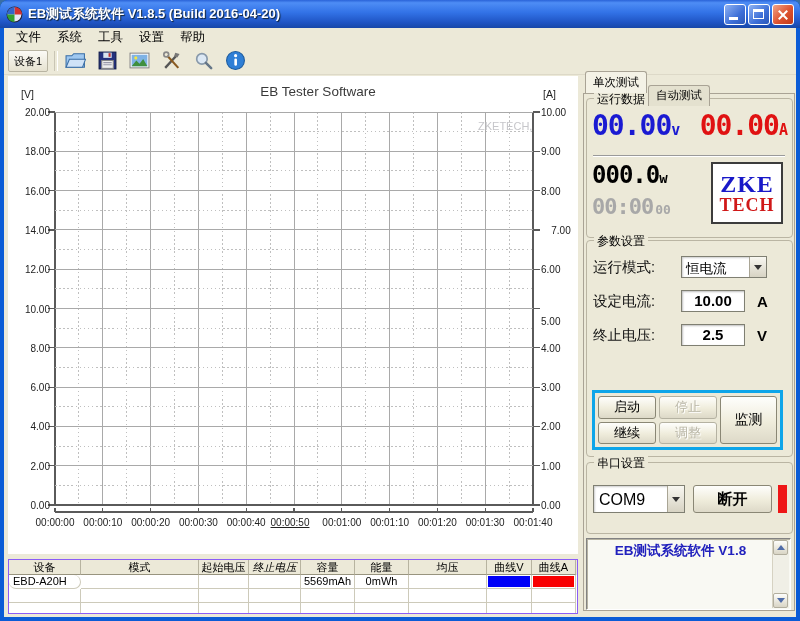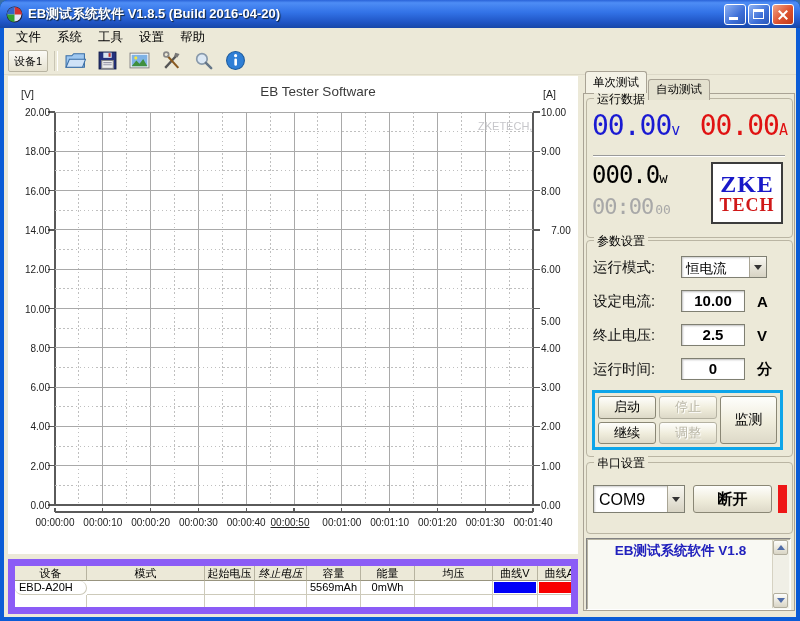--- a/index.html
+++ b/index.html
@@ -47,42 +47,42 @@
   #grid-svg{position:absolute;left:39px;top:34px;}
   #grid-svg line.major{stroke:#a9a9a9;stroke-width:1;}
   #grid-svg line.minor{stroke:#bfbfbf;stroke-width:1;stroke-dasharray:1.5 2.6;}
   #grid-svg line.axis{stroke:#5a5a5a;stroke-width:1.2;}
   .chart-watermark{position:absolute;left:470px;top:44px;font-size:11px;color:#c6c6ca;}
   .overlay-text{position:absolute;left:0;top:194px;width:100%;text-align:center;white-space:nowrap;
     font-size:45px;color:#8f8f8f;opacity:.55;letter-spacing:0.5px;}
 
   
   .device-table{position:absolute;left:4px;top:531px;width:570px;height:55px;background:#fff;
-    border:7px solid #8b5cf6;overflow:hidden;box-sizing:border-box;}
+    border:1px solid #8b5cf6;overflow:hidden;box-sizing:border-box;}
   .trow{display:flex;height:14px;background:#fff;}
   .trow.thead{height:15px;background:#ece9d8;}
   .tcell{box-sizing:border-box;border-right:1px solid #cdcaba;border-bottom:1px solid #cdcaba;font-size:11px;
     text-align:center;line-height:13px;overflow:hidden;white-space:nowrap;flex:0 0 auto;}
   .trow.thead .tcell{line-height:15px;border-right-color:#b7b3a0;border-bottom-color:#98947f;}
   .tcell.left{text-align:left;padding-left:4px;}
   .swatch{height:11px;margin:1px;}
 
   
   .right-panel{position:absolute;left:579px;top:46px;width:212px;height:537px;}
   .tabs{position:absolute;top:0;left:2px;height:19px;display:flex;align-items:flex-end;z-index:3;}
-  .tab{position:relative;top:7px;padding:2px 7px 3px;font-size:11.5px;border:1px solid #a9a395;border-bottom:none;
+  .tab{position:relative;top:13px;padding:2px 7px 3px;font-size:11.5px;border:1px solid #a9a395;border-bottom:none;
     border-radius:3px 3px 0 0;background:#e4e1cf;margin-right:1px;}
   .tab.active{background:#f4f2e6;top:0;padding-top:3px;}
   .tab-frame{position:absolute;top:19px;left:0;right:0;bottom:0;border:1px solid #a9a395;background:#ece9d8;box-sizing:border-box;}
 
   .groupbox{position:absolute;border:1px solid #bab5a3;border-radius:4px;background:#ece9d8;z-index:2;}
   .gb-label{position:absolute;top:-8px;left:7px;background:#ece9d8;padding:0 3px;font-size:12px;color:#000;}
 
   .gb-run{left:3px;top:24px;width:205px;height:138px;}
-  .seg{font-family:"DejaVu Sans Mono",monospace;font-weight:normal;letter-spacing:-1px;line-height:1;}
+  .seg{font-family:"DejaVu Sans Mono",monospace;font-weight:bold;letter-spacing:-1px;line-height:1;}
   .seg .unit{font-size:15px;letter-spacing:0;}
   .rd-row1{position:absolute;left:5px;right:4px;top:13px;display:flex;justify-content:space-between;align-items:baseline;}
   .volt{font-size:28px;color:#1a1ad2;}
   .amp{font-size:28px;color:#e01212;}
   .rd-divider{position:absolute;left:6px;right:7px;top:56px;border-top:1px solid #9a9a9a;border-bottom:1px solid #fff;}
   .pow{position:absolute;left:5px;top:64px;font-size:24px;color:#000000;}
   .pow .unit{font-size:14px;}
   .tdisp{position:absolute;left:5px;top:97px;font-size:22px;color:#a8a8a8;}
   .tdisp .sec{font-size:13px;letter-spacing:0;margin-left:2px;}
   .zke-logo{position:absolute;right:9px;top:63px;width:72px;height:62px;background:#fff;border:2px solid #3c3c3c;
@@ -439,25 +439,20 @@
             <div class="prow">
               <span class="plabel">设定电流:</span>
               <span class="xp-input">10.00</span>
               <span class="punit">A</span>
             </div>
             <div class="prow">
               <span class="plabel">终止电压:</span>
               <span class="xp-input">2.5</span>
               <span class="punit">V</span>
             </div>
-            <div class="prow">
-              <span class="plabel">运行时间:</span>
-              <span class="xp-input">0</span>
-              <span class="punit">分</span>
-            </div>
           </div>
         <div class="btn-frame">
           <button class="xpbtn">启动</button>
           <button class="xpbtn disabled">停止</button>
           <button class="xpbtn monitor">监测</button>
           <button class="xpbtn">继续</button>
           <button class="xpbtn disabled">调整</button>
         </div>
       </div>
 

